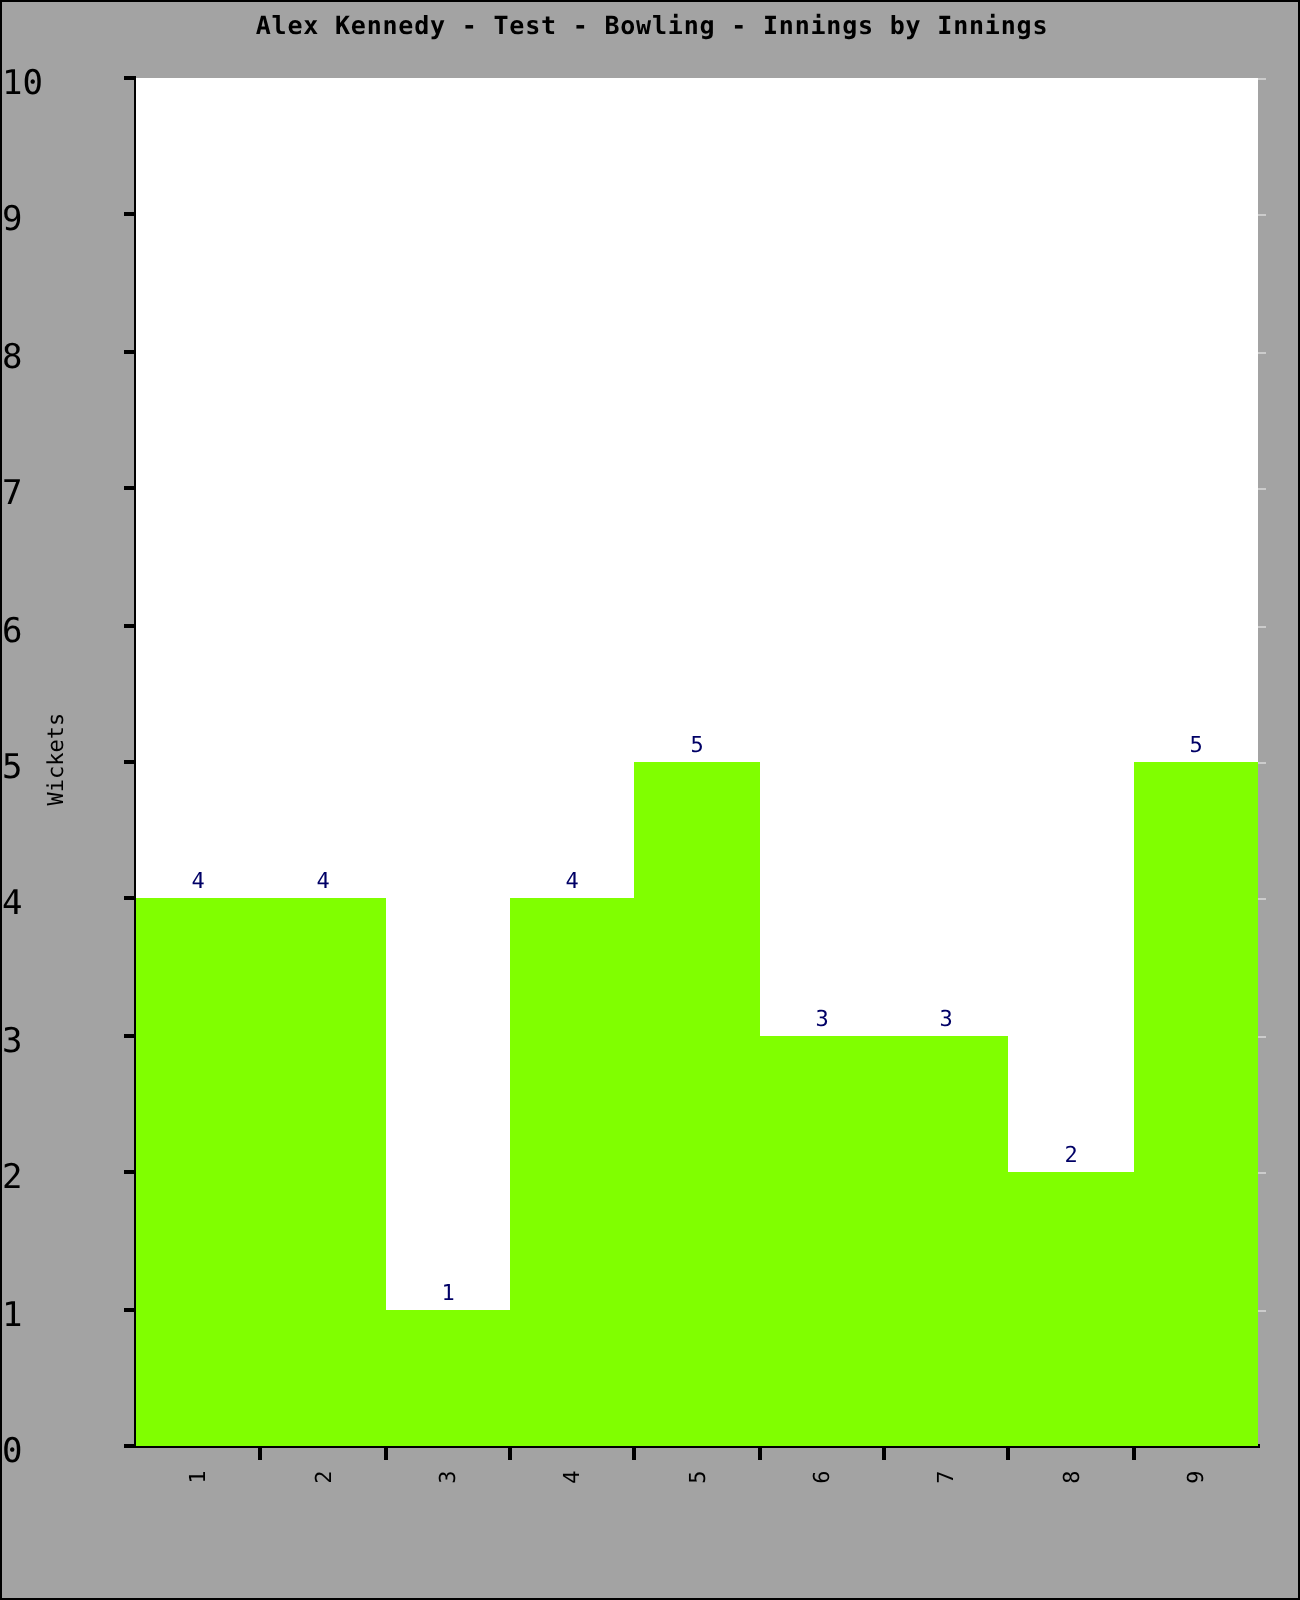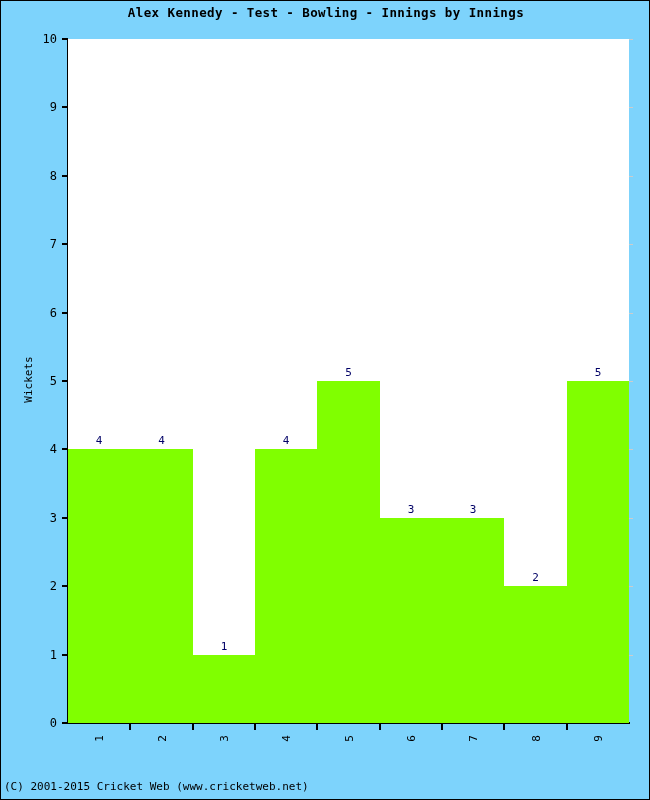--- a/index.html
+++ b/index.html
@@ -7,21 +7,21 @@
     padding: 0;
     background: #ffffff;
   }
   body {
     font-family: "DejaVu Sans Mono", monospace;
   }
   #page {
     position: relative;
     width: 650px;
     height: 800px;
-    background: #7dd3fc;
+    background: #a3a3a3;
     box-sizing: border-box;
     border: 1px solid #000000;
     overflow: hidden;
   }
   #chart-title {
     position: absolute;
     left: 0;
     top: 4px;
     width: 650px;
     text-align: center;
@@ -81,22 +81,22 @@
     position: absolute;
     left: 61px;
     width: 6px;
     height: 2px;
     background: #000000;
   }
   .ytick-label {
     position: absolute;
     left: 0;
     width: 56px;
-    text-align: right;
-    font-size: 12px;
+    text-align: left;
+    font-size: 17px;
     color: #000000;
     white-space: nowrap;
   }
   .xtick-mark {
     position: absolute;
     top: 723px;
     width: 2px;
     height: 6px;
     background: #000000;
   }
@@ -228,15 +228,14 @@
       <div class="bar-value-label" style="left: 254px; width: 62px; top: 433px; color: rgb(0, 0, 102);">4</div>
       <div class="bar-value-label" style="left: 316px; width: 63px; top: 365px; color: rgb(0, 0, 102);">5</div>
       <div class="bar-value-label" style="left: 379px; width: 62px; top: 502px; color: rgb(0, 0, 102);">3</div>
       <div class="bar-value-label" style="left: 441px; width: 62px; top: 502px; color: rgb(0, 0, 102);">3</div>
       <div class="bar-value-label" style="left: 503px; width: 63px; top: 570px; color: rgb(0, 0, 102);">2</div>
       <div class="bar-value-label" style="left: 566px; width: 62px; top: 365px; color: rgb(0, 0, 102);">5</div>
     </div>
 
   <div id="y-axis-title">Wickets</div>
 
-  <div id="footer-copyright">(C) 2001-2015 Cricket Web (www.cricketweb.net)</div>
 
 </div>
 
 </body></html>

